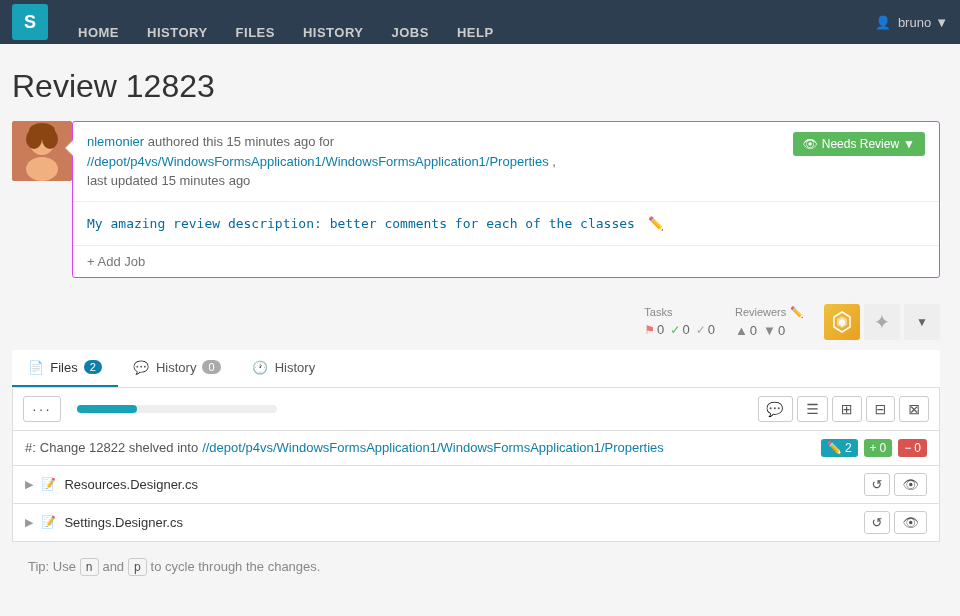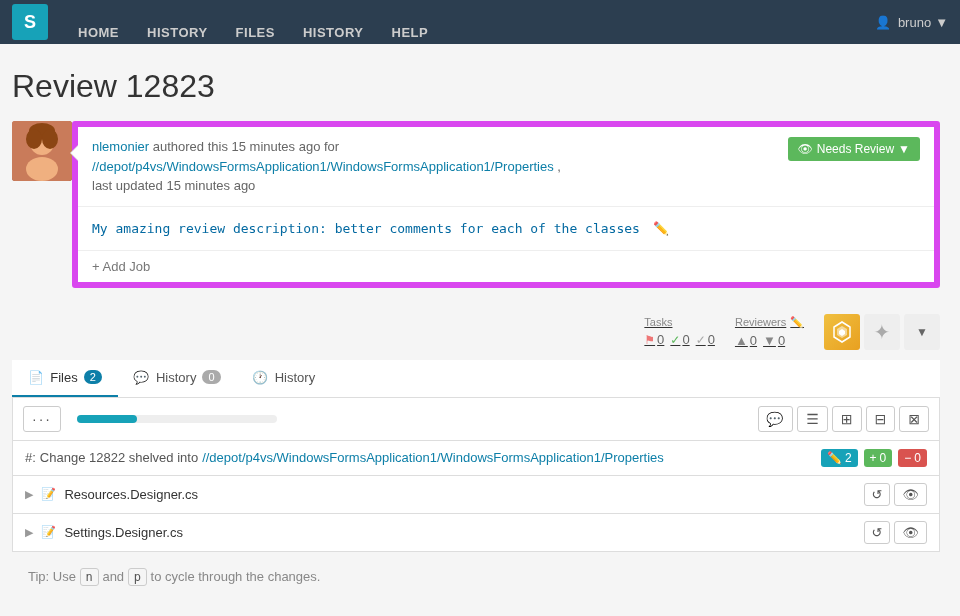--- a/index.html
+++ b/index.html
@@ -56,21 +56,21 @@
     }
     .avatar-img {
       width: 60px; height: 60px;
       background: linear-gradient(135deg, #c97b5a 0%, #a85d3e 40%, #7a4030 100%);
       display: flex; align-items: center; justify-content: center;
       font-size: 28px;
     }
     .review-body {
       flex: 1;
       background: white;
-      border: 6px solid #d946ef;
+      border: 1px solid #d946ef;
       border-radius: 3px;
       margin-left: 0;
       position: relative;
     }
     .review-body::before {
       content: '';
       position: absolute;
       left: -8px; top: 18px;
       border-top: 8px solid transparent;
       border-bottom: 8px solid transparent;
@@ -120,21 +120,21 @@
     }
 
     
     .stats-row {
       display: flex;
       justify-content: flex-end;
       align-items: center;
       gap: 20px;
       padding: 10px 0;
     }
-    .stats-section { display: flex; flex-direction: column; align-items: flex-start; text-decoration: underline; }
+    .stats-section { display: flex; flex-direction: column; align-items: flex-start; }
     .stats-label { font-size: 11px; color: #888; margin-bottom: 4px; display: flex; align-items: center; gap: 4px; }
     .stats-values { display: flex; align-items: center; gap: 6px; font-size: 13px; }
     .stat-item { display: flex; align-items: center; gap: 2px; color: #666; }
     .flag-icon { color: #e77; font-size: 12px; }
     .check-icon { color: #5cb85c; font-size: 12px; }
     .thumb-up { color: #888; }
     .thumb-down { color: #888; }
 
     
     .reviewers-avatars { display: flex; gap: 4px; }
@@ -304,20 +304,21 @@
 </head>
 <body>
 
 <nav class="navbar">
   <div class="navbar-left">
     <a class="navbar-brand">S</a>
     <a class="nav-link">HOME</a>
     <a class="nav-link">HISTORY</a>
     <a class="nav-link">FILES</a>
     <a class="nav-link">HISTORY</a>
+    <a class="nav-link">JOBS</a>
     <a class="nav-link">HELP</a>
   </div>
   <div class="navbar-right">
     <span class="user-icon">👤</span>
     <span>bruno</span>
     <span style="margin-left:4px;">▼</span>
   </div>
 </nav>
 
 <div class="main-container">

